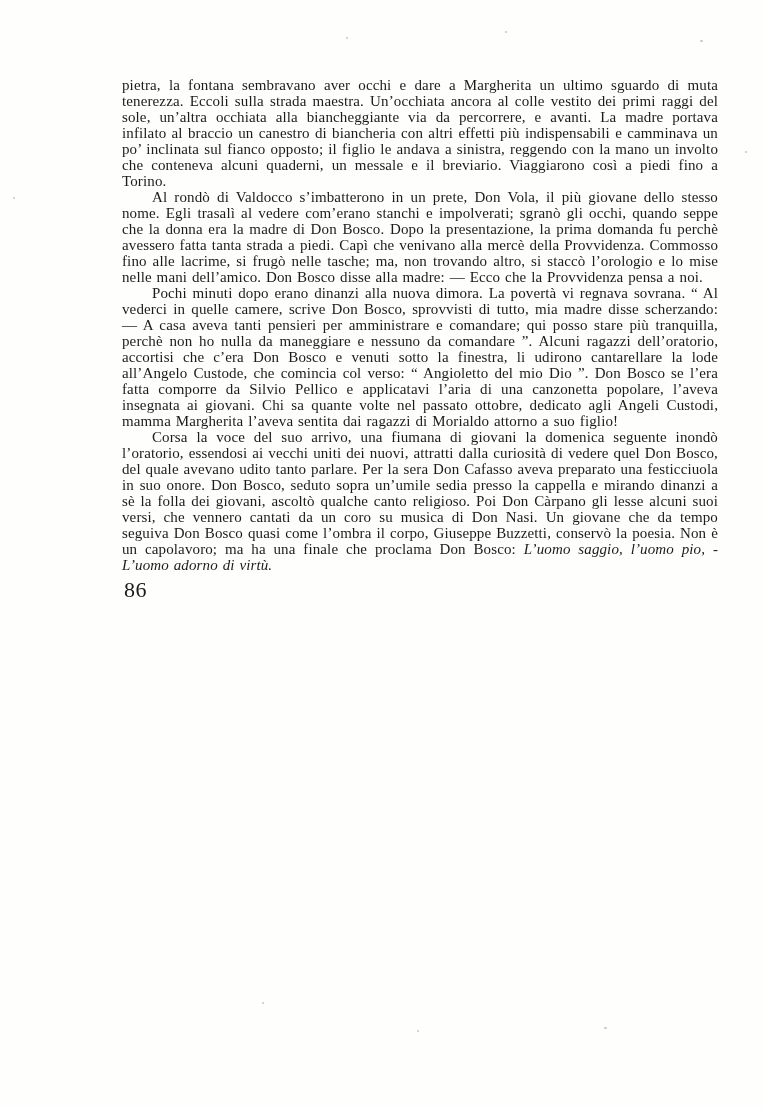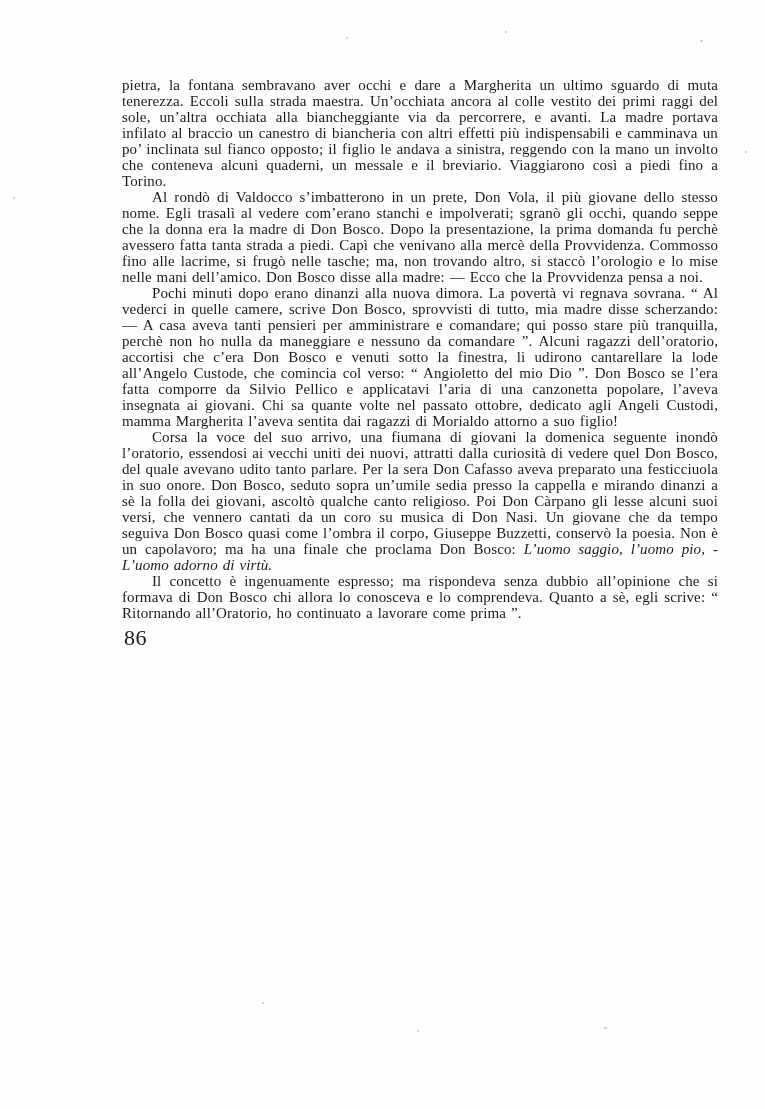--- a/index.html
+++ b/index.html
@@ -59,21 +59,20 @@
 
   <div class="text-block">
     <p class="noindent">pietra, la fontana sembravano aver occhi e dare a Margherita un ultimo sguardo di muta tenerezza. Eccoli sulla strada maestra. Un’occhiata ancora al colle vestito dei primi raggi del sole, un’altra occhiata alla biancheggiante via da percorrere, e avanti. La madre portava infilato al braccio un canestro di biancheria con altri effetti più indispensabili e camminava un po’ inclinata sul fianco opposto; il figlio le andava a sinistra, reggendo con la mano un involto che conteneva alcuni quaderni, un messale e il breviario. Viaggiarono così a piedi fino a Torino.</p>
 
     <p>Al rondò di Valdocco s’imbatterono in un prete, Don Vola, il più giovane dello stesso nome. Egli trasalì al vedere com’erano stanchi e impolverati; sgranò gli occhi, quando seppe che la donna era la madre di Don Bosco. Dopo la presentazione, la prima domanda fu perchè avessero fatta tanta strada a piedi. Capì che venivano alla mercè della Provvidenza. Commosso fino alle lacrime, si frugò nelle tasche; ma, non trovando altro, si staccò l’orologio e lo mise nelle mani dell’amico. Don Bosco disse alla madre: — Ecco che la Provvidenza pensa a noi.</p>
 
     <p>Pochi minuti dopo erano dinanzi alla nuova dimora. La povertà vi regnava sovrana. “ Al vederci in quelle camere, scrive Don Bosco, sprovvisti di tutto, mia madre disse scherzando: — A casa aveva tanti pensieri per amministrare e comandare; qui posso stare più tranquilla, perchè non ho nulla da maneggiare e nessuno da comandare ”. Alcuni ragazzi dell’oratorio, accortisi che c’era Don Bosco e venuti sotto la finestra, li udirono cantarellare la lode all’Angelo Custode, che comincia col verso: “ Angioletto del mio Dio ”. Don Bosco se l’era fatta comporre da Silvio Pellico e applicatavi l’aria di una canzonetta popolare, l’aveva insegnata ai giovani. Chi sa quante volte nel passato ottobre, dedicato agli Angeli Custodi, mamma Margherita l’aveva sentita dai ragazzi di Morialdo attorno a suo figlio!</p>
 
     <p><span>Corsa la voce del suo arrivo, una fiumana di giovani la domenica seguente inondò l’oratorio, essendosi ai vecchi uniti dei nuovi, attratti dalla curiosità di vedere quel Don Bosco, del quale avevano udito tanto parlare. Per la sera Don Cafasso aveva preparato una festicciuola in suo onore. Don Bosco, seduto sopra un’umile sedia presso la cappella e mirando dinanzi a sè la folla dei giovani, ascoltò qualche canto religioso. Poi Don Càrpano gli lesse alcuni suoi versi, che vennero cantati da un coro su musica di Don Nasi. Un giovane che da tempo seguiva Don Bosco quasi come l’ombra il corpo, Giuseppe Buzzetti, conservò la poesia. Non è un capolavoro; ma ha una finale che proclama Don Bosco: </span><i>L’uomo saggio, l’uomo pio, - L’uomo adorno di virtù.</i></p>
 
-    <p>Il concetto è ingenuamente espresso; ma rispondeva senza dubbio all’opinione che si formava di Don Bosco chi allora lo conosceva e lo comprendeva. Quanto a sè, egli scrive: “ Ritornando all’Oratorio, ho continuato a lavorare come prima ”.</p>
 
     <div class="page-number">86</div>
   </div>
 
   <div class="speck s1" style="left:505px; top:31px;"></div>
   <div class="speck s1" style="left:346px; top:37px;"></div>
   <div class="speck s2" style="left:700px; top:40px;"></div>
   <div class="speck s1" style="left:13px;  top:197px;"></div>
   <div class="speck s1" style="left:745px; top:151px;"></div>
   <div class="speck s1" style="left:262px; top:1002px;"></div>

